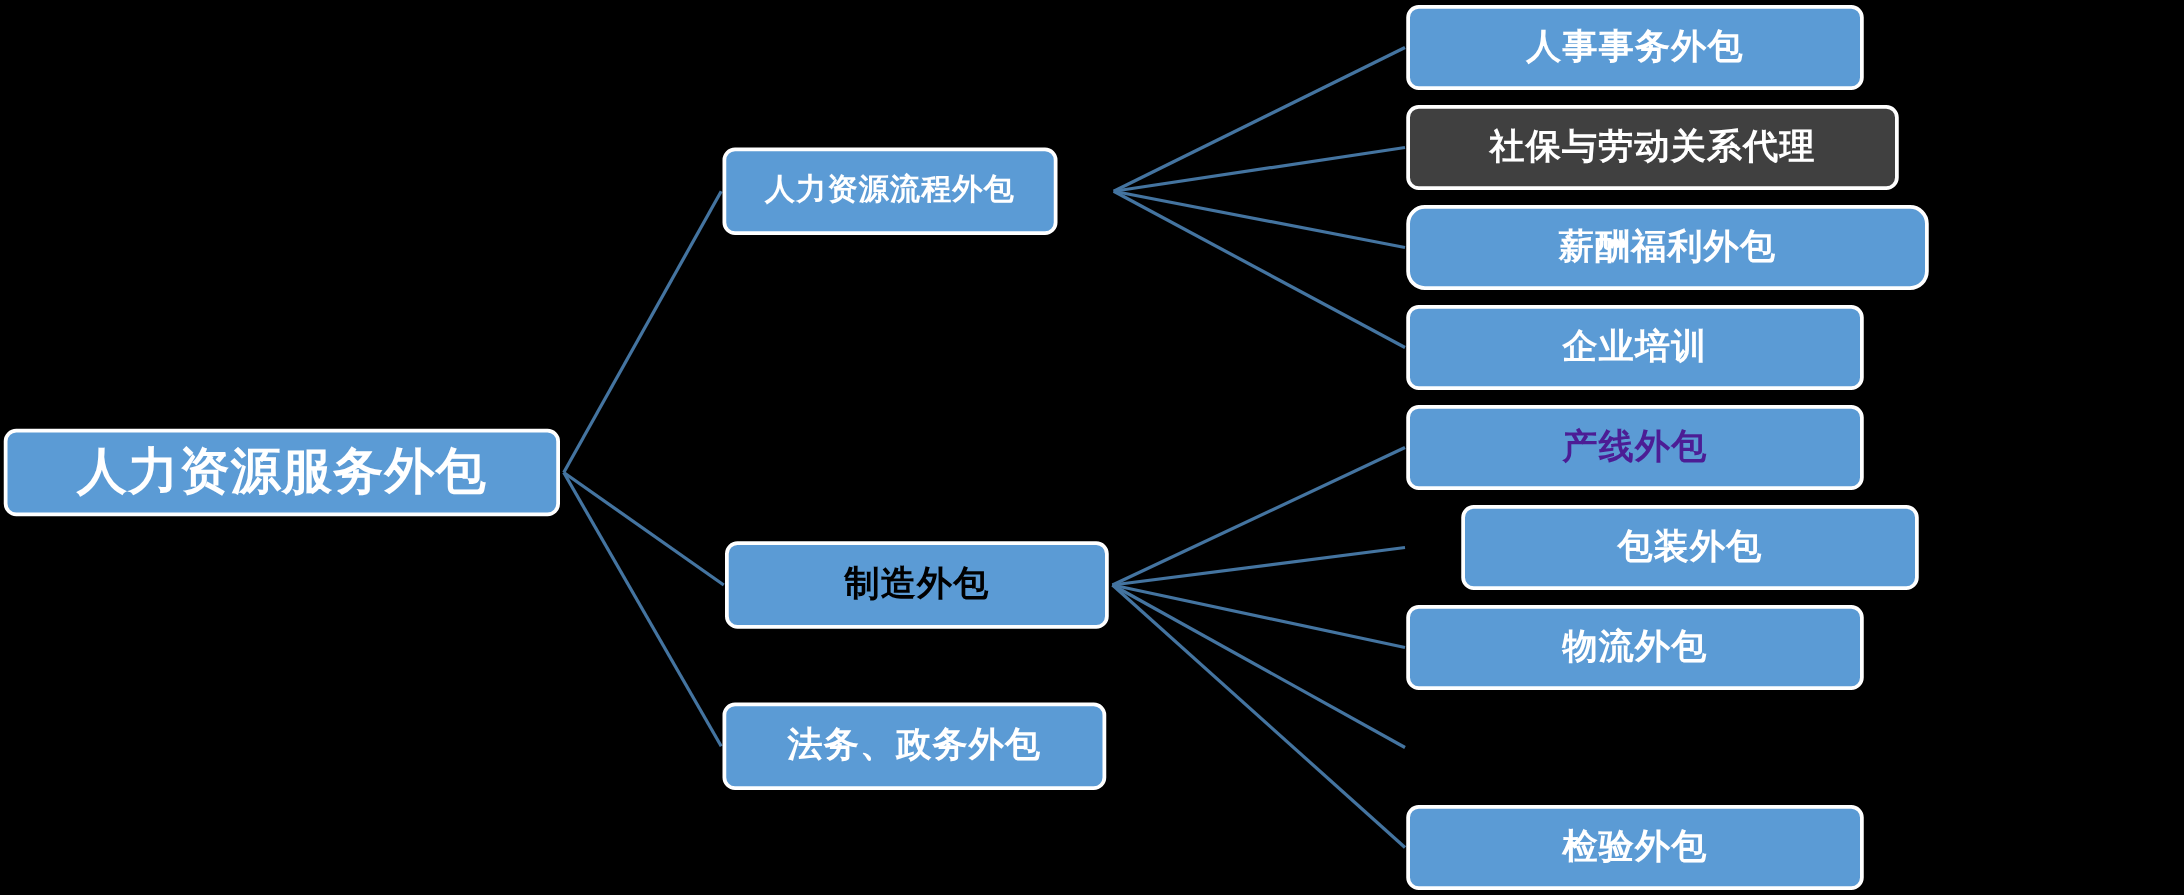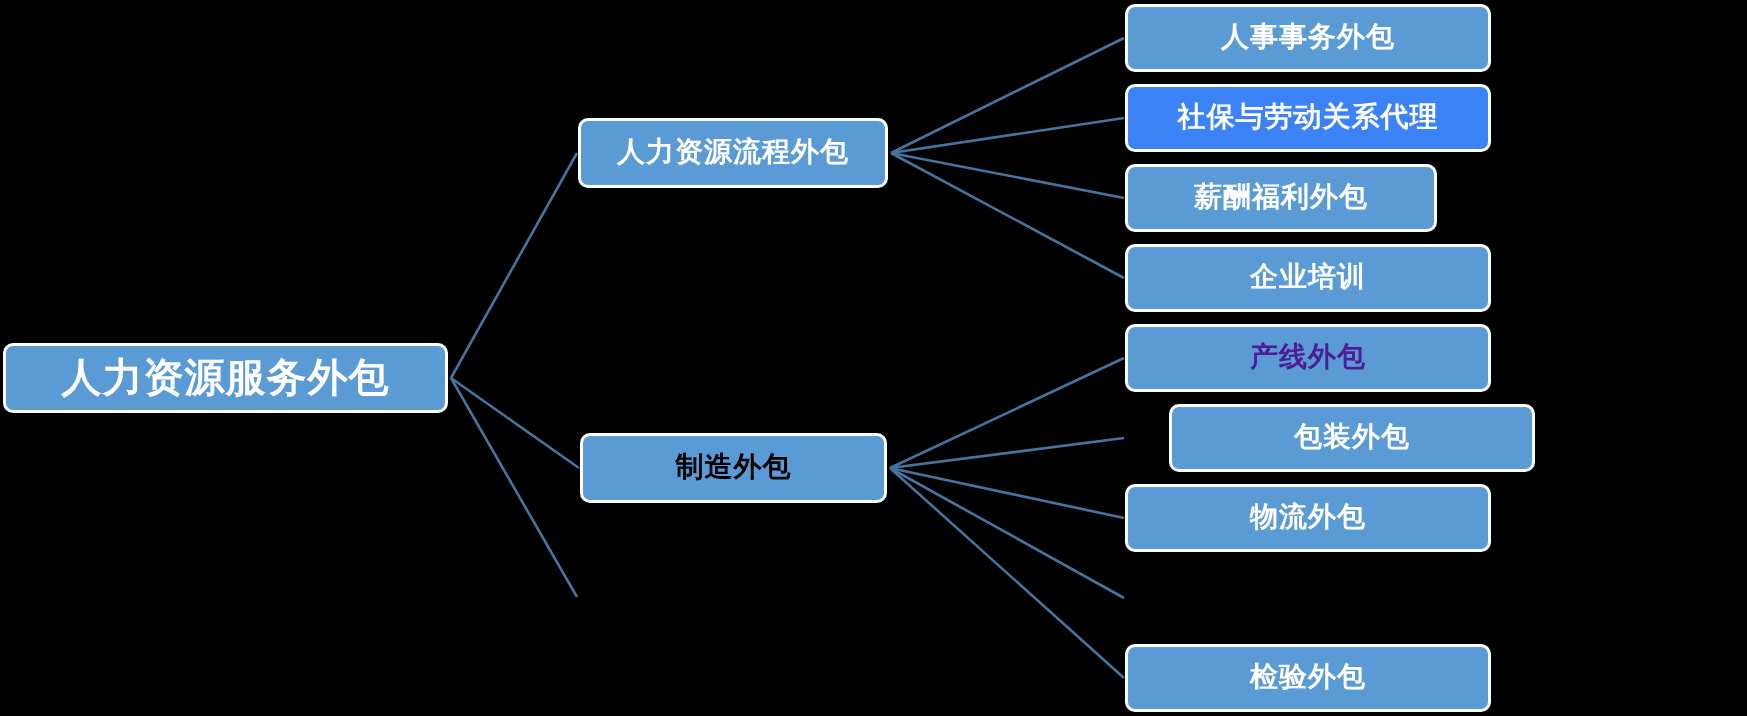--- a/index.html
+++ b/index.html
@@ -58,33 +58,36 @@
       <line x1="890" y1="468" x2="1124" y2="358" stroke="#4474A0" stroke-width="2.6"></line>
       <line x1="890" y1="468" x2="1124" y2="438" stroke="#4474A0" stroke-width="2.6"></line>
       <line x1="890" y1="468" x2="1124" y2="518" stroke="#4474A0" stroke-width="2.6"></line>
       <line x1="890" y1="468" x2="1124" y2="598" stroke="#4474A0" stroke-width="2.6"></line>
       <line x1="890" y1="468" x2="1124" y2="678" stroke="#4474A0" stroke-width="2.6"></line>
     </svg>
 
   <div class="node" style="left: 3px; top: 343px; width: 445px; height: 70px; font-size: 40px; background: rgb(91, 155, 213); border-color: rgb(255, 255, 255); color: rgb(255, 255, 255);">
       <span>人力资源服务外包</span>
     </div>
-  <div class="node" style="left: 578px; top: 118px; width: 310px; height: 70px; font-size: 28px; background: rgb(91, 155, 213); border-color: rgb(255, 255, 255); color: rgb(255, 255, 255);">
+  <div class="node" style="left: 578px; top: 118px; width: 268px; height: 70px; font-size: 24px; background: rgb(91, 155, 213); border-color: rgb(255, 255, 255); color: rgb(255, 255, 255);">
       <span>人力资源流程外包</span>
     </div>
   <div class="node" style="left: 580px; top: 433px; width: 307px; height: 70px; font-size: 28px; background: rgb(91, 155, 213); border-color: rgb(255, 255, 255); color: #000000;">
       <span>制造外包</span>
     </div>
+  <div class="node" style="left: 578px; top: 562px; width: 307px; height: 70px; font-size: 28px; background: rgb(91, 155, 213); border-color: rgb(255, 255, 255); color: rgb(255, 255, 255);">
+      <span>法务、政务外包</span>
+    </div>
   <div class="node" style="left: 1125px; top: 4px; width: 366px; height: 68px; font-size: 28px; background: rgb(91, 155, 213); border-color: rgb(255, 255, 255); color: rgb(255, 255, 255);">
       <span>人事事务外包</span>
     </div>
-  <div class="node" style="left: 1125px; top: 84px; width: 366px; height: 68px; font-size: 28px; background: #3b82f6; border-color: rgb(255, 255, 255); color: rgb(255, 255, 255);">
+  <div class="node" style="left: 1125px; top: 84px; width: 394px; height: 68px; font-size: 28px; background: #404040; border-color: rgb(255, 255, 255); color: rgb(255, 255, 255);">
       <span>社保与劳动关系代理</span>
     </div>
-  <div class="node" style="left: 1125px; top: 164px; width: 312px; height: 68px; font-size: 28px; background: rgb(91, 155, 213); border-color: rgb(255, 255, 255); color: rgb(255, 255, 255);">
+  <div class="node" style="left: 1125px; top: 164px; width: 418px; height: 68px; font-size: 28px; background: rgb(91, 155, 213); border-color: rgb(255, 255, 255); color: rgb(255, 255, 255); border-radius: 15px;">
       <span>薪酬福利外包</span>
     </div>
   <div class="node" style="left: 1125px; top: 244px; width: 366px; height: 68px; font-size: 28px; background: rgb(91, 155, 213); border-color: rgb(255, 255, 255); color: rgb(255, 255, 255);">
       <span>企业培训</span>
     </div>
   <div class="node" style="left: 1125px; top: 324px; width: 366px; height: 68px; font-size: 28px; background: rgb(91, 155, 213); border-color: rgb(255, 255, 255); color: #4c1d95;">
       <span>产线外包</span>
     </div>
   <div class="node" style="left: 1125px; top: 404px; width: 366px; height: 68px; font-size: 28px; background: rgb(91, 155, 213); border-color: rgb(255, 255, 255); color: rgb(255, 255, 255); margin-left: 44px;">
       <span>包装外包</span>

